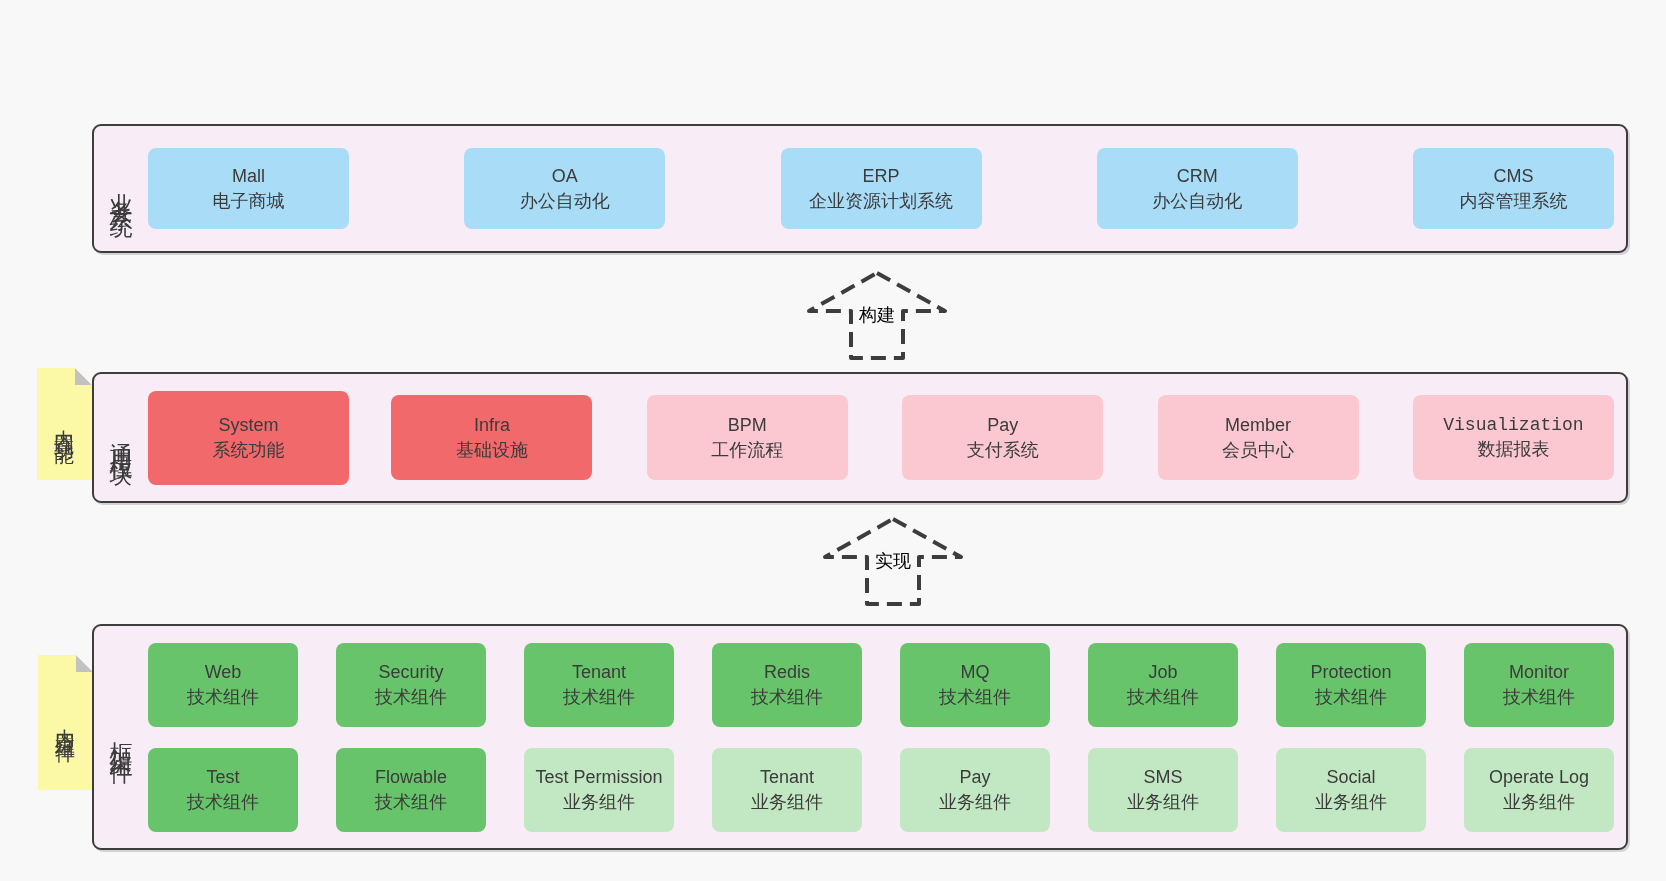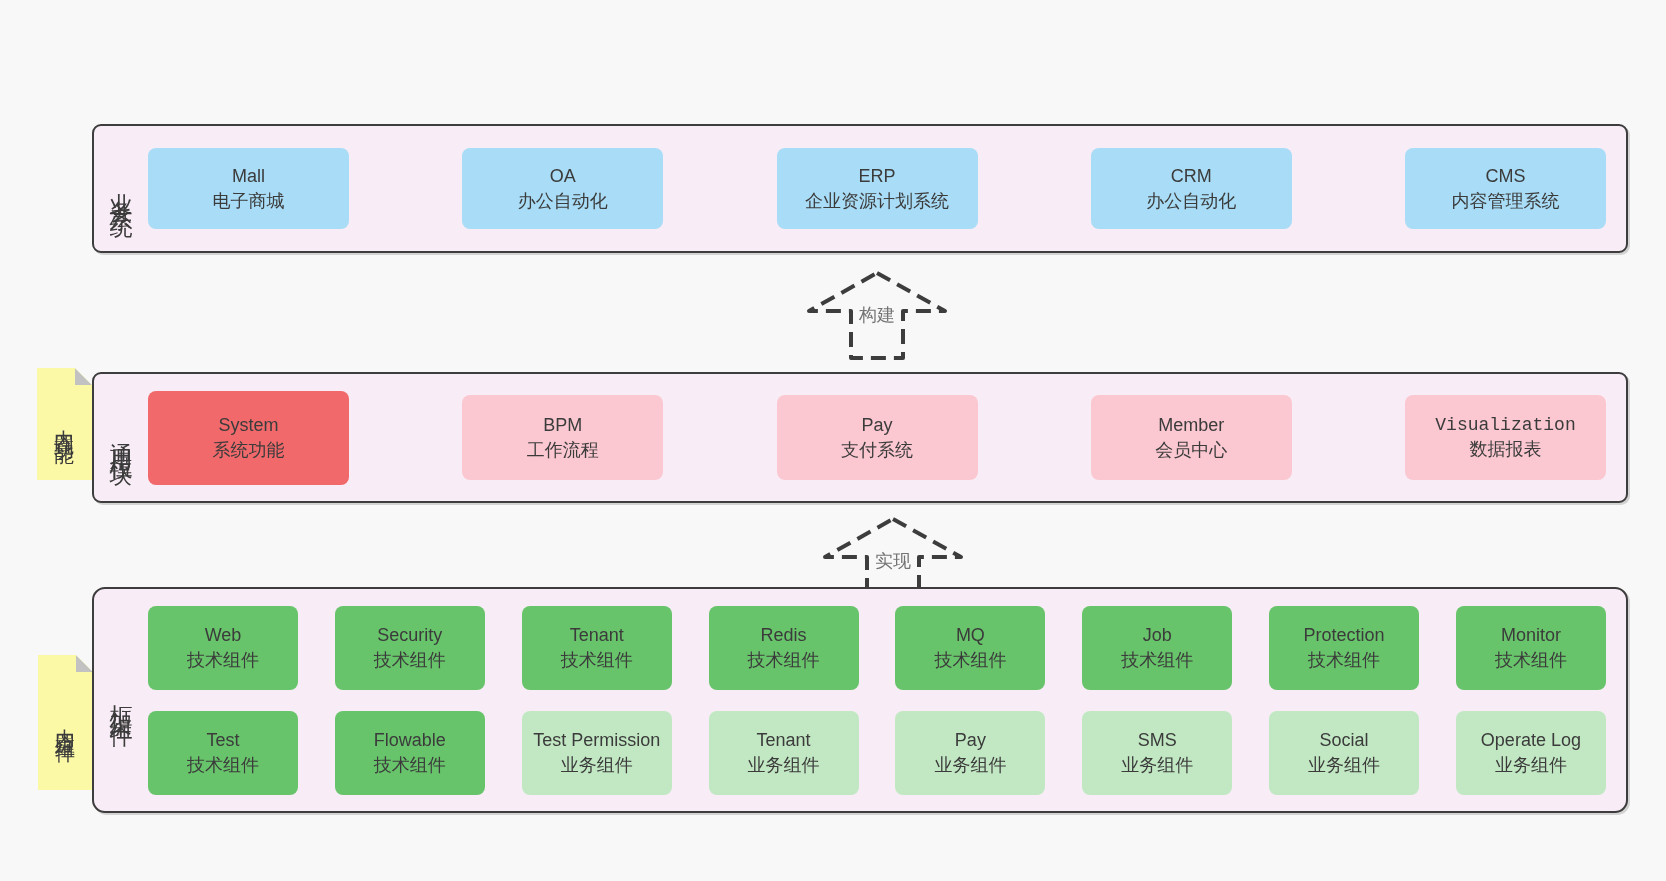--- a/index.html
+++ b/index.html
@@ -17,25 +17,25 @@
   .section {
     position:absolute;
     left:92px; width:1536px;
     background:#f8edf6;
     border:2px solid #3d3d3d;
     border-radius:9px;
     box-shadow:2px 2px 0 rgba(0,0,0,0.15);
     display:flex;
     align-items:center;
     box-sizing:border-box;
-    padding-right:20px;
+    padding-right:12px;
   }
   .section-business   { top:124px; height:129px; }
   .section-modules    { top:372px; height:131px; }
-  .section-components { top:587px; height:226px;border-radius:13px; }
+  .section-components { top:624px; height:226px; }
 
   .v-label {
     width:54px;
     flex:0 0 54px;
     display:flex; justify-content:center; align-items:center;
     writing-mode:vertical-rl;
     text-orientation:upright;
     font-size:23px;
     letter-spacing:7px;
     color:#3b3b3b;
@@ -108,21 +108,21 @@
   .arrow-1 { left:806px; top:269px; }
   .arrow-2 { left:822px; top:515px; }
   .arrow-label {
     position:absolute;
     left:50%; top:36%;
     transform:translateX(-50%);
     background:#f8f8f8;
     padding:1px 3px;
     font-size:18px;
     white-space:nowrap;
-    color:#737373;
+    color:#000000;
   }
 </style>
 </head>
 <body>
 
 <div class="canvas">
 
   <div class="section section-business">
     <div class="v-label">业务系统</div>
     <div class="boxes">
@@ -160,20 +160,24 @@
     <span>内置功能</span>
   </div>
 
   <div class="section section-modules">
     <div class="v-label">通用模块</div>
     <div class="boxes">
       <div class="box box-wide red" style="height:94px;">
         <span>System</span>
         <span>系统功能</span>
       </div>
+      <div class="box box-wide red" style="height:85px;">
+        <span>Infra</span>
+        <span>基础设施</span>
+      </div>
       <div class="box box-wide pink" style="height:85px;">
         <span>BPM</span>
         <span>工作流程</span>
       </div>
       <div class="box box-wide pink" style="height:85px;">
         <span>Pay</span>
         <span>支付系统</span>
       </div>
       <div class="box box-wide pink" style="height:85px;">
         <span>Member</span>

